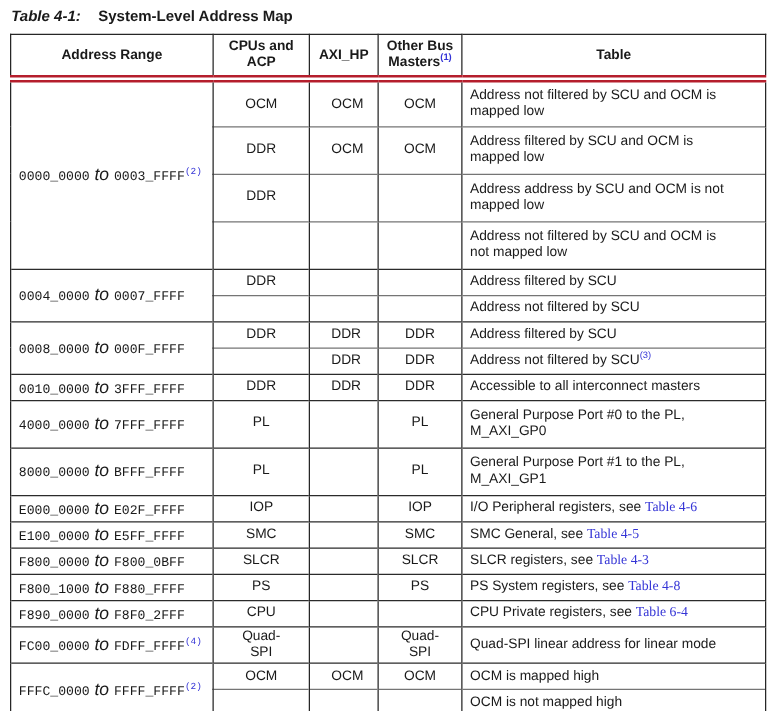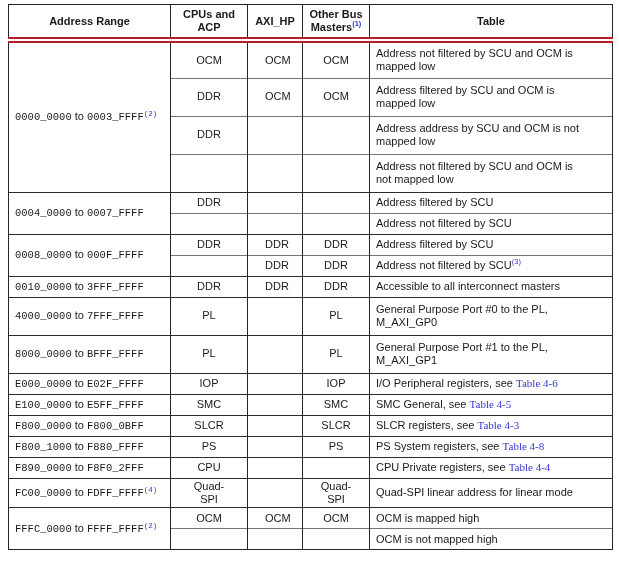--- a/index.html
+++ b/index.html
@@ -13,31 +13,34 @@
      border:1px solid #262626;border-bottom:6px double #b51e2c;
      height:28px;padding:2px 2px;line-height:1.18;}
   td{font-size:11px;vertical-align:middle;border-left:1px solid #262626;border-right:1px solid #262626;
      padding:1px 4px;line-height:1.22;}
   tr.group td{border-top:1.8px solid #2b2b2b;}
   tr.sub td{border-top:1px solid #757575;}
   tr.tall{height:38px;}
   tr.single{height:21px;}
   td.addr{font-family:"Liberation Mono","DejaVu Sans Mono",monospace;
           font-size:10.5px;padding-left:6px;white-space:nowrap;}
-  td.addr .to{font-family:"Liberation Sans",sans-serif;font-size:11px;}
+  td.addr .to{font-family:"Liberation Sans",sans-serif;font-size:14px;font-style:italic;}
   td.center{text-align:center;padding:1px 17px;}
   td.note{padding-left:6px;margin-top:30px;}
   .note-text{white-space:pre-line;}
   sup.fnref{color:#3434d6;font-size:7.5px;vertical-align:super;line-height:0;}
   a.lnk{color:#3434d6;text-decoration:none;cursor:pointer;font-family:Liberation Serif, serif;}
 </style>
 </head>
 <body>
 
 <div class="page">
+  <div class="caption">
+    <span class="tlabel">Table 4-1:</span><span class="ttext">System-Level Address Map</span>
+  </div>
 
   <table>
     <colgroup>
       <col style="width:162px">
         <col style="width:77px">
         <col style="width:55px">
         <col style="width:67px">
         <col style="width:243px">
     </colgroup>
     <thead>
@@ -154,21 +157,21 @@
           <td class="center">PS</td>
           <td class="center"></td>
           <td class="center">PS</td>
           <td class="note"><span class="note-text">PS System registers, see </span><a class="lnk" href="#">Table 4-8</a></td>
         </tr>
         <tr class="group single">
           <td class="addr" rowspan="1"><span class="mono">F890_0000</span><span class="to"> to </span><span class="mono">F8F0_2FFF</span></td>
           <td class="center">CPU</td>
           <td class="center"></td>
           <td class="center"></td>
-          <td class="note"><span class="note-text">CPU Private registers, see </span><a class="lnk" href="#">Table 4-4</a></td>
+          <td class="note"><span class="note-text">CPU Private registers, see </span><a class="lnk" href="#">Table 6-4</a></td>
         </tr>
         <tr class="group single">
           <td class="addr" rowspan="1"><span class="mono">FC00_0000</span><span class="to"> to </span><span class="mono">FDFF_FFFF</span><sup class="fnref">(4)</sup></td>
           <td class="center">Quad-SPI</td>
           <td class="center"></td>
           <td class="center">Quad-SPI</td>
           <td class="note"><span class="note-text">Quad-SPI linear address for linear mode</span></td>
         </tr>
         <tr class="group single">
           <td class="addr" rowspan="2"><span class="mono">FFFC_0000</span><span class="to"> to </span><span class="mono">FFFF_FFFF</span><sup class="fnref">(2)</sup></td>

